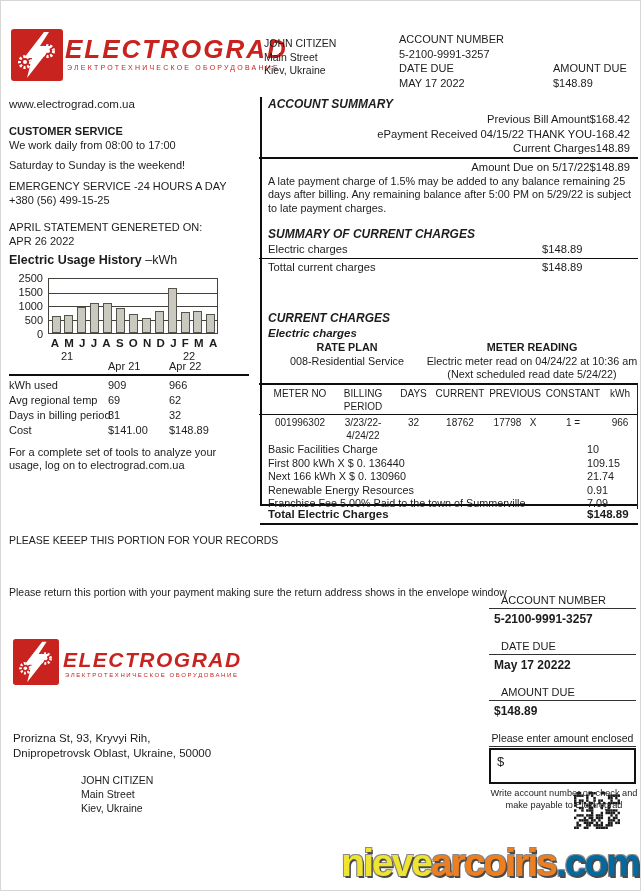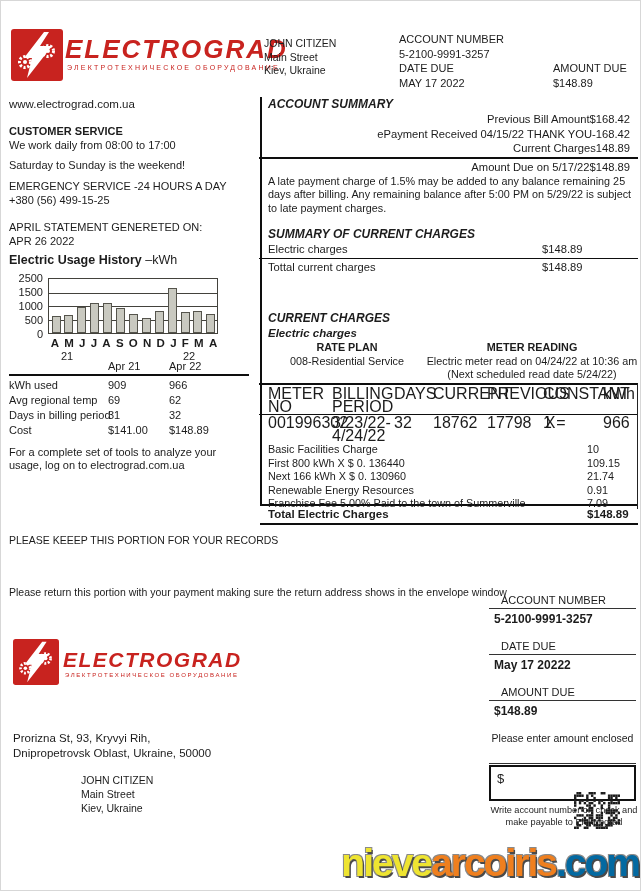--- a/index.html
+++ b/index.html
@@ -40,39 +40,39 @@
   .sec-title{font-size:12px;font-weight:bold;font-style:italic;height:15px;line-height:14px;}
   .as-row{display:flex;justify-content:flex-end;height:14.5px;line-height:14.5px;padding-right:8px;}
   .hline{height:0;border-top:2.4px solid #0e0e0e;margin:1px 0 1px -8.6px;width:calc(100% + 8.6px);}
   .hline2{height:0;border-top:1.8px solid #0e0e0e;margin:1px 0 1px -8.6px;width:calc(100% + 8.6px);}
   .late-note{font-size:10.8px;line-height:13.4px;height:41px;margin-top:1px;}
   .sc-row{position:relative;height:14.5px;line-height:14.5px;}
   .sc-val{position:absolute;left:274px;}
   .rate-grid{display:grid;grid-template-columns:158px 1fr;font-size:10.8px;line-height:13.5px;height:42px;text-align:center;}
   .meter-box{border-top:2.6px solid #0e0e0e;border-right:1.4px solid #222;box-sizing:border-box;
              margin-left:-8.6px;padding-left:8.6px;height:126px;}
-  .mt-grid{display:grid;grid-template-columns:64px 62px 39px 54px 56px 60px 1fr;font-size:16px;line-height:13px;}
+  .mt-grid{display:grid;grid-template-columns:64px 62px 39px 54px 56px 60px 1fr;font-size:10px;line-height:13px;text-align:center;}
   .mt-head{padding-top:2px;height:26px;}
   .mt-hline{height:0;border-top:1.8px solid #0e0e0e;margin:1px 0 1px -8.6px;}
   .mt-datarow{height:27px;}
   .chg-row{position:relative;height:13.6px;line-height:13.6px;font-size:10.8px;}
   .chg-val{position:absolute;left:319px;}
   .total-row{left:259px;top:506px;width:378px;border-bottom:2.4px solid #0e0e0e;box-sizing:border-box;
              height:18px;font-size:11.5px;line-height:15px;}
   .total-label{position:absolute;left:8px;font-weight:bold;}
   .total-val{position:absolute;left:327px;font-weight:bold;}
 
   
   .notice{font-size:10.5px;}
 
   
   .stub{left:488px;top:593px;width:147px;}
   .pay-label{font-size:11px;padding-left:12px;padding-bottom:2px;border-bottom:1.6px solid #333;}
   .pay-value{font-weight:bold;font-size:12px;padding-left:5px;margin:3px 0 14px 0;}
-  .enclosed-label{font-size:10.5px;text-align:center;border-bottom:1.6px solid #333;padding-bottom:19px;margin-top:1px;}
+  .enclosed-label{font-size:10.5px;text-align:center;border-bottom:1.6px solid #333;padding-bottom:2px;margin-top:1px;}
   .amount-box{border:2px solid #111;height:24px;font-size:13px;padding:4px 6px;box-sizing:content-box;margin-top:1px;}
   .check-note{font-size:9.2px;line-height:11.5px;text-align:center;margin-top:4px;width:150px;}
 
   .brand2-name{font-size:21px;font-weight:bold;font-style:italic;letter-spacing:1.5px;color:#c8231f;}
   .brand2-sub{font-size:6px;letter-spacing:1.6px;color:#c8231f;}
   .biz-addr{font-size:11.5px;line-height:15px;}
   .recipient{font-size:10.5px;line-height:14px;}
 
   
   .watermark{right:1px;bottom:5px;font-size:39px;font-weight:bold;letter-spacing:-2px;

